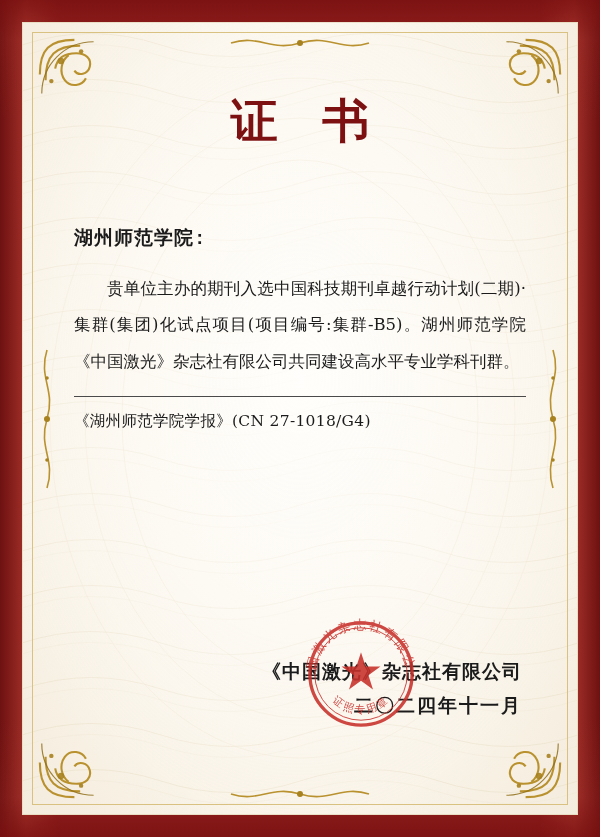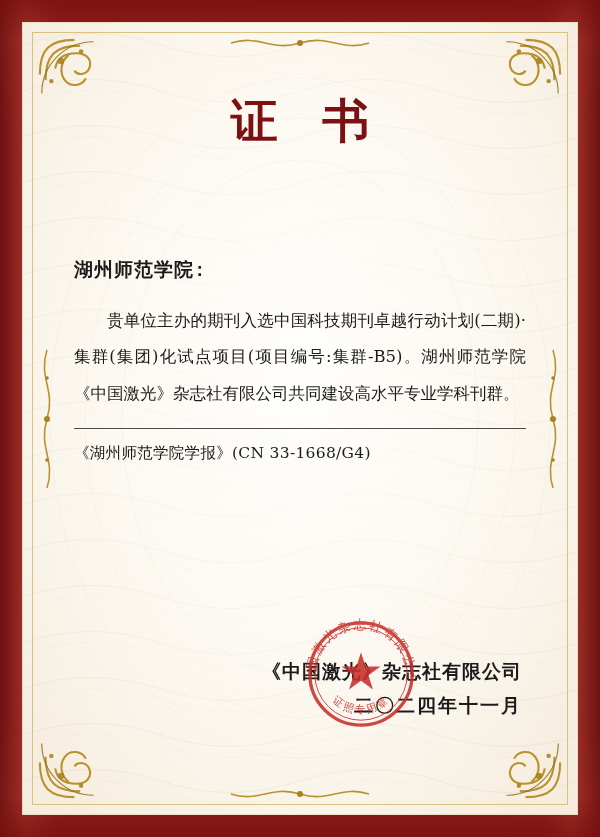--- a/index.html
+++ b/index.html
@@ -111,21 +111,21 @@
     font-size: 47px;
     letter-spacing: 14px;
     font-weight: 700;
     color: #7d1111;
     margin: 22px 0 0 0;
     text-indent: 14px;
     text-shadow: 0 1px 0 rgba(255,255,255,0.6);
   }
 
   .salutation {
-    margin-top: 104px;
+    margin-top: 72px;
     font-size: 19px;
     font-weight: 700;
     color: #1b1b1b;
     letter-spacing: 1px;
     font-family: Liberation Mono, monospace;
   }
 
   .body-text {
     margin-top: 20px;
     font-size: 16.5px;
@@ -331,21 +331,21 @@
 
     <div class="content">
 
       <h1 class="title">证 书</h1>
 
       <div class="salutation">湖州师范学院:</div>
 
       <p class="body-text">贵单位主办的期刊入选中国科技期刊卓越行动计划(二期)·集群(集团)化试点项目(项目编号:集群-B5)。湖州师范学院《中国激光》杂志社有限公司共同建设高水平专业学科刊群。</p>
 
       <div class="rule"></div>
-      <div class="journal-name">《湖州师范学院学报》(CN 33-1668/G4)</div>
+      <div class="journal-name">《湖州师范学院学报》(CN 27-1018/G4)</div>
 
     </div>
 
     <svg class="seal" viewBox="0 0 120 120" xmlns="http://www.w3.org/2000/svg">
       <defs>
         <path id="sealArcTop" d="M 14,60 A 46,46 0 0 1 106,60"></path>
         <path id="sealArcBottom" d="M 20,60 A 40,40 0 0 0 100,60"></path>
       </defs>
       <circle cx="60" cy="60" r="52" fill="none" stroke="#c8302b" stroke-width="3.4"></circle>
       <circle cx="60" cy="60" r="47" fill="none" stroke="#c8302b" stroke-width="1"></circle>

